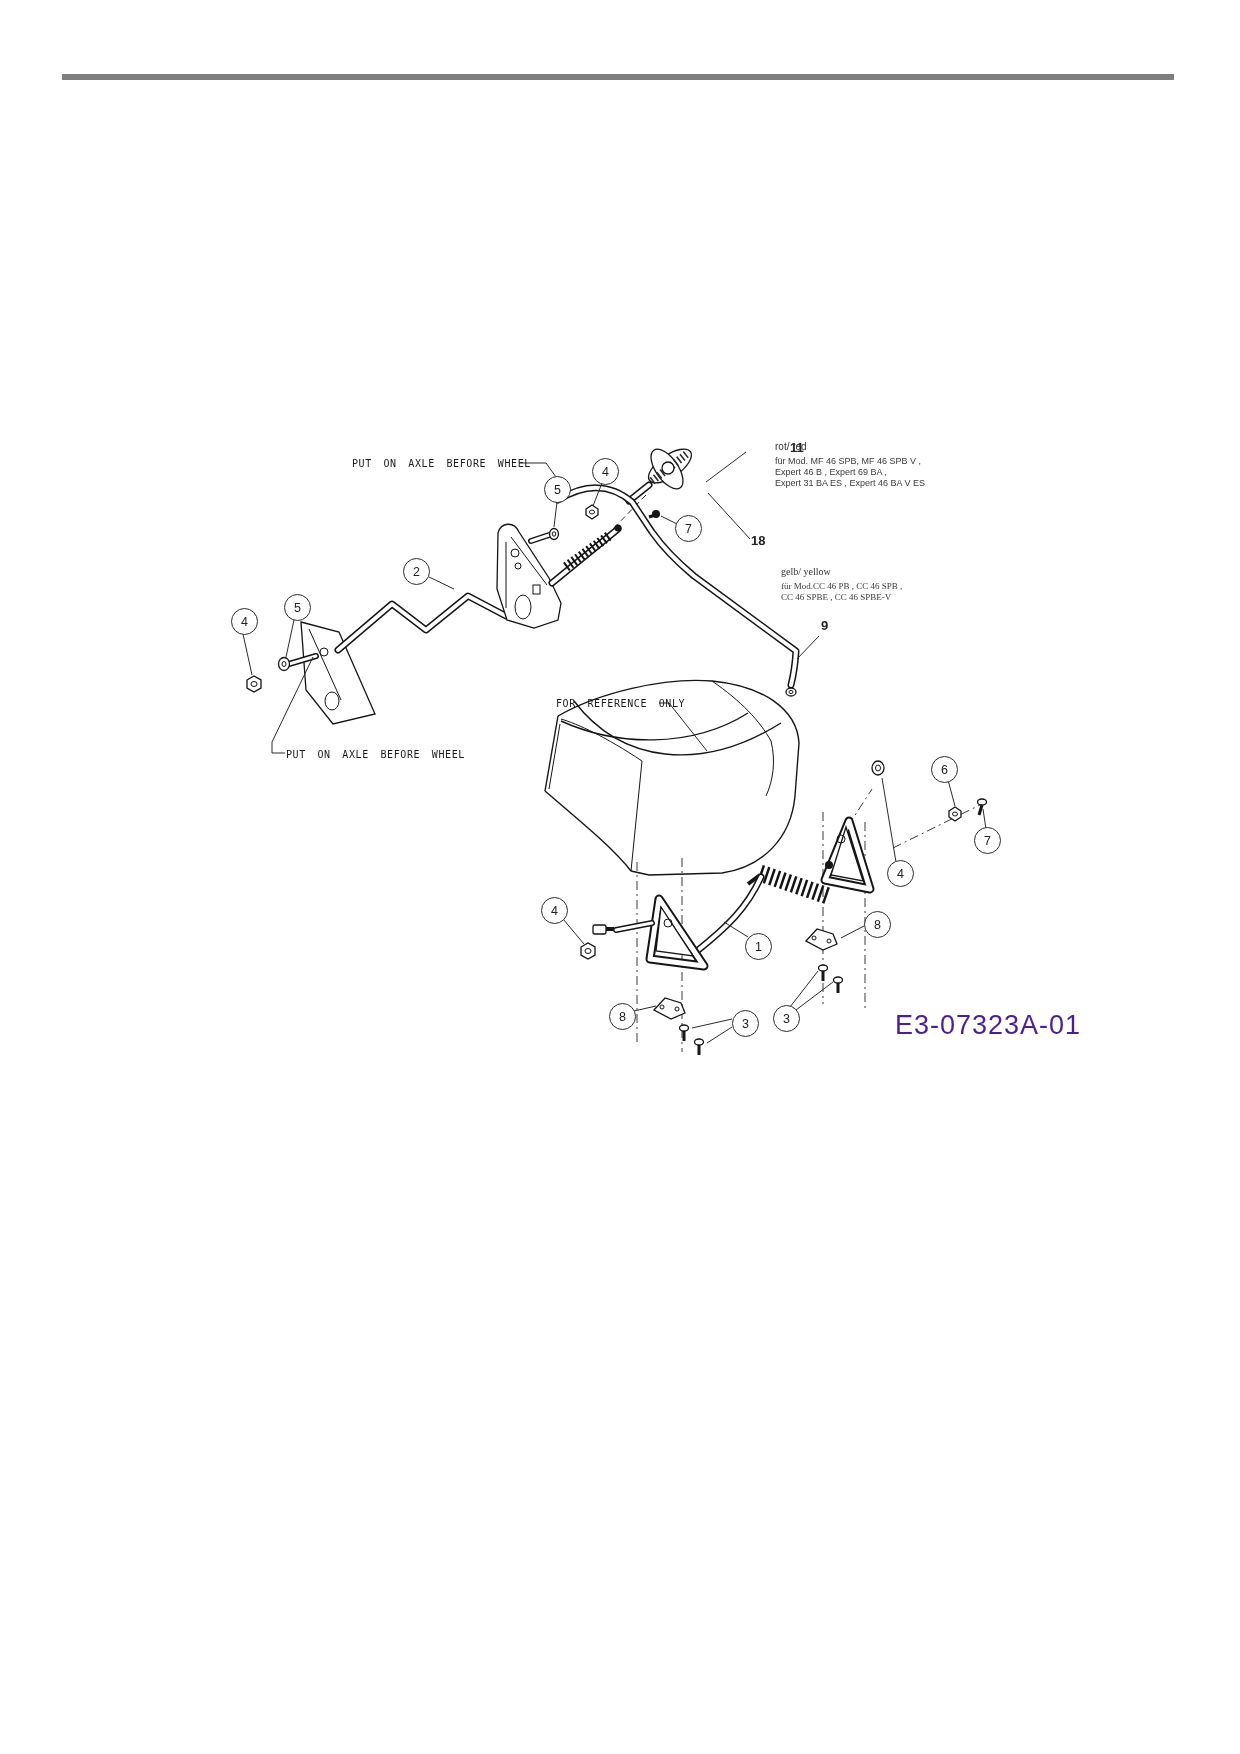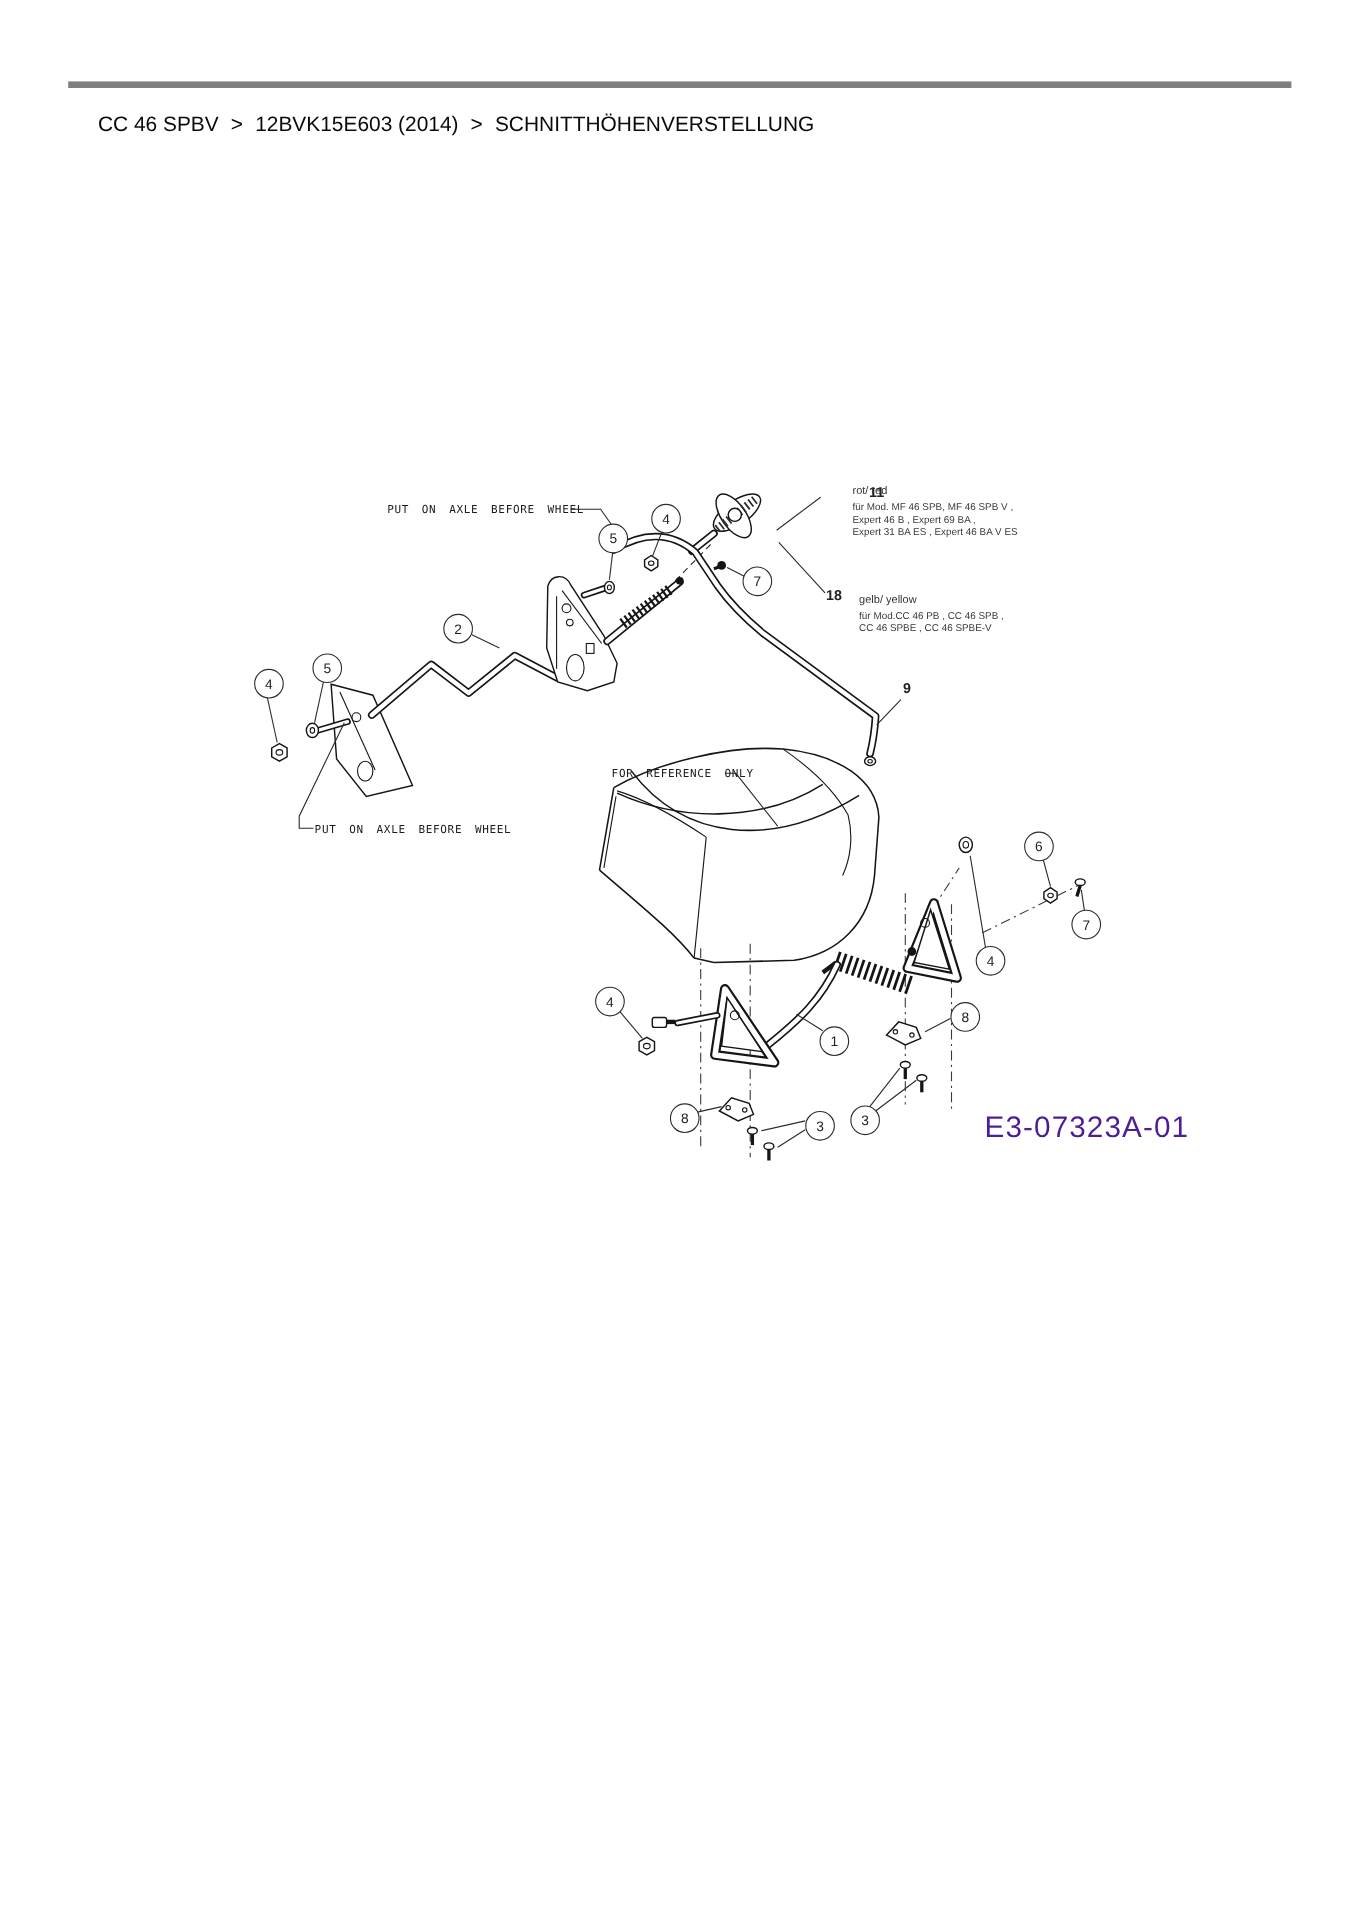--- a/index.html
+++ b/index.html
@@ -38,23 +38,20 @@
   .ti3{fill:none;stroke:#ffffff;stroke-width:5;stroke-linejoin:round;stroke-linecap:round;}
   .dark{fill:#151515;stroke:none;}
 </style>
 </head>
 <body>
 
 <div class="page">
 
   <div class="top-rule"></div>
 
-  <div class="breadcrumb">
-    <span>CC 46 SPBV</span><span class="sep">&gt;</span><span>12BVK15E603 (2014)</span><span class="sep">&gt;</span><span>SCHNITTHÖHENVERSTELLUNG</span>
-  </div>
 
   <div class="diagram">
 
     <svg width="1240" height="1754" viewBox="0 0 1240 1754">
 
       <g>
         <line class="dd" x1="637" y1="862" x2="637" y2="1042"></line>
         <line class="dd" x1="682" y1="858" x2="682" y2="1052"></line>
         <line class="dd" x1="823" y1="812" x2="823" y2="1004"></line>
         <line class="dd" x1="865" y1="822" x2="865" y2="1012"></line>
@@ -251,21 +248,21 @@
 
     <div class="refnum" style="left:746px;top:440px;margin-left:44px;">11</div>
     <div class="noteblock" style="left:775px;top:441px;">
       <span class="colorline">rot/ red</span>
       <span style="display:block">für Mod. MF 46 SPB, MF 46 SPB V ,</span>
       <span style="display:block">Expert 46 B , Expert 69 BA ,</span>
       <span style="display:block">Expert 31 BA ES , Expert 46 BA V ES</span>
     </div>
 
     <div class="refnum" style="left:751px;top:533px;">18</div>
-    <div class="noteblock" style="left:781px;top:540px;">
+    <div class="noteblock" style="left:781px;top:566px;font-family:Liberation Serif, serif;">
       <span class="colorline">gelb/ yellow</span>
       <span style="display:block">für Mod.CC 46 PB , CC 46 SPB ,</span>
       <span style="display:block">CC 46 SPBE , CC 46 SPBE-V</span>
     </div>
 
     <div class="refnum" style="left:821px;top:618px;">9</div>
 
     <div class="drawnum" style="left:895px;top:1010px;">E3-07323A-01</div>
 
     <div class="callout" style="left:544px;top:476px;">5</div>

